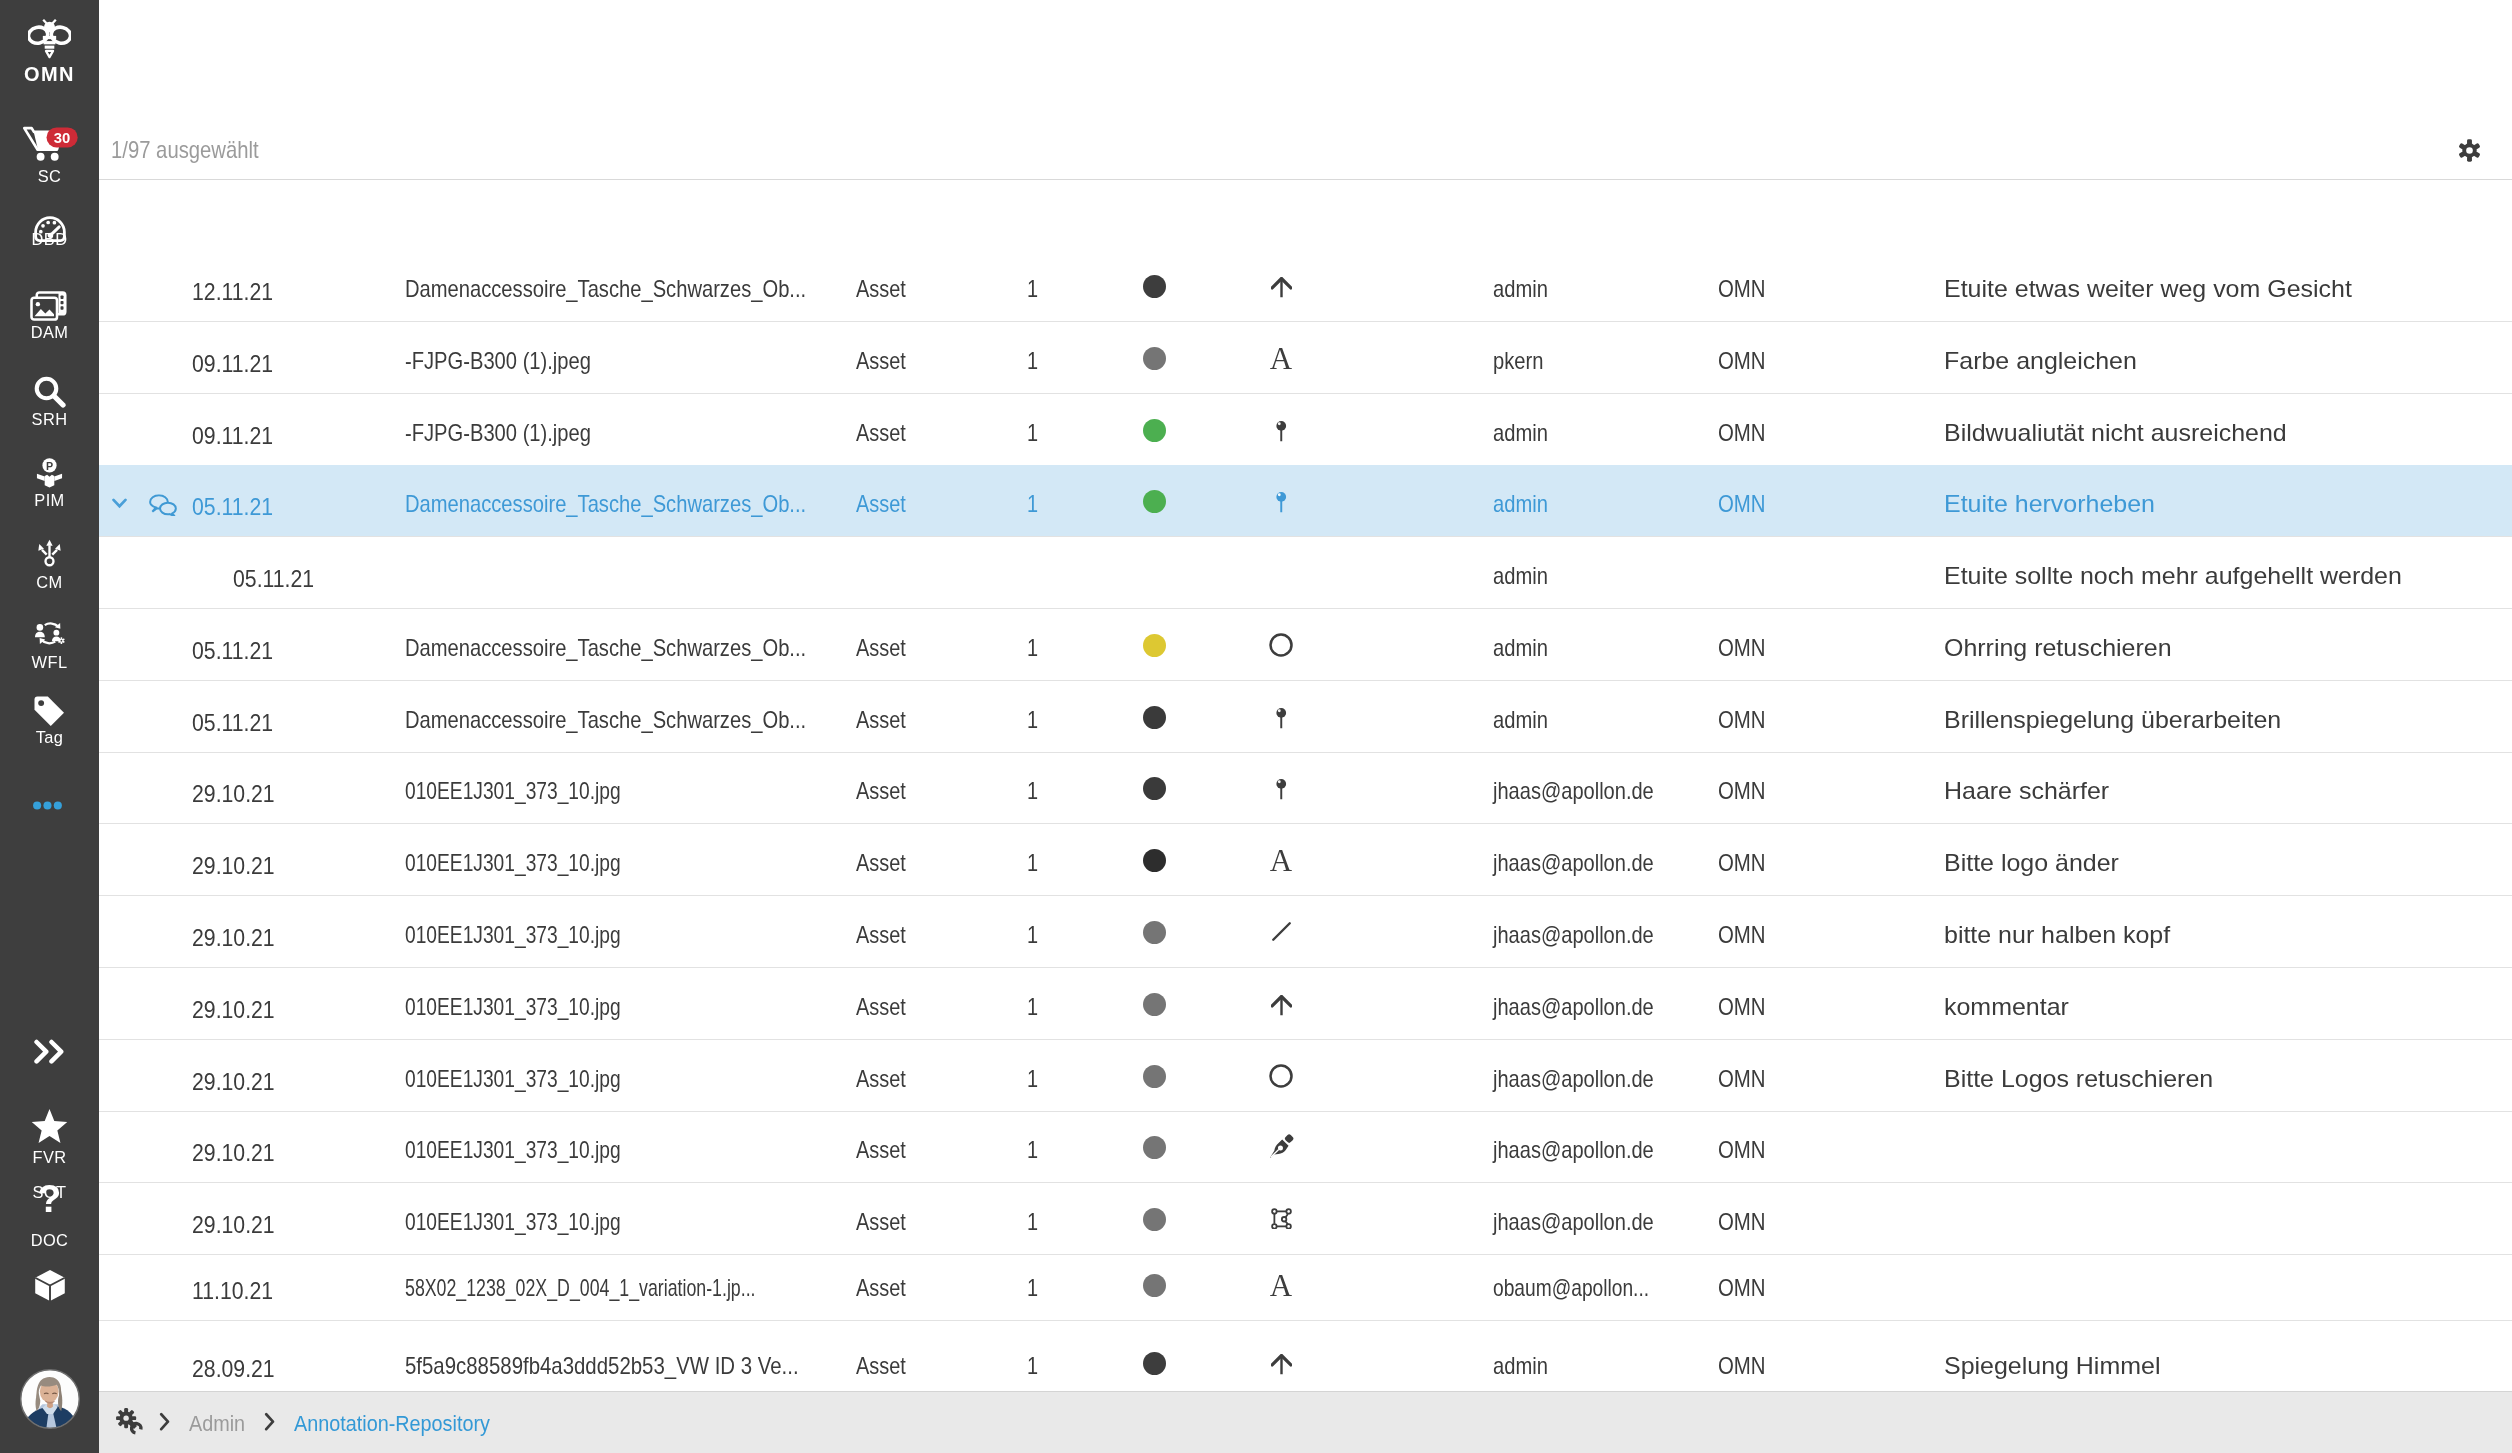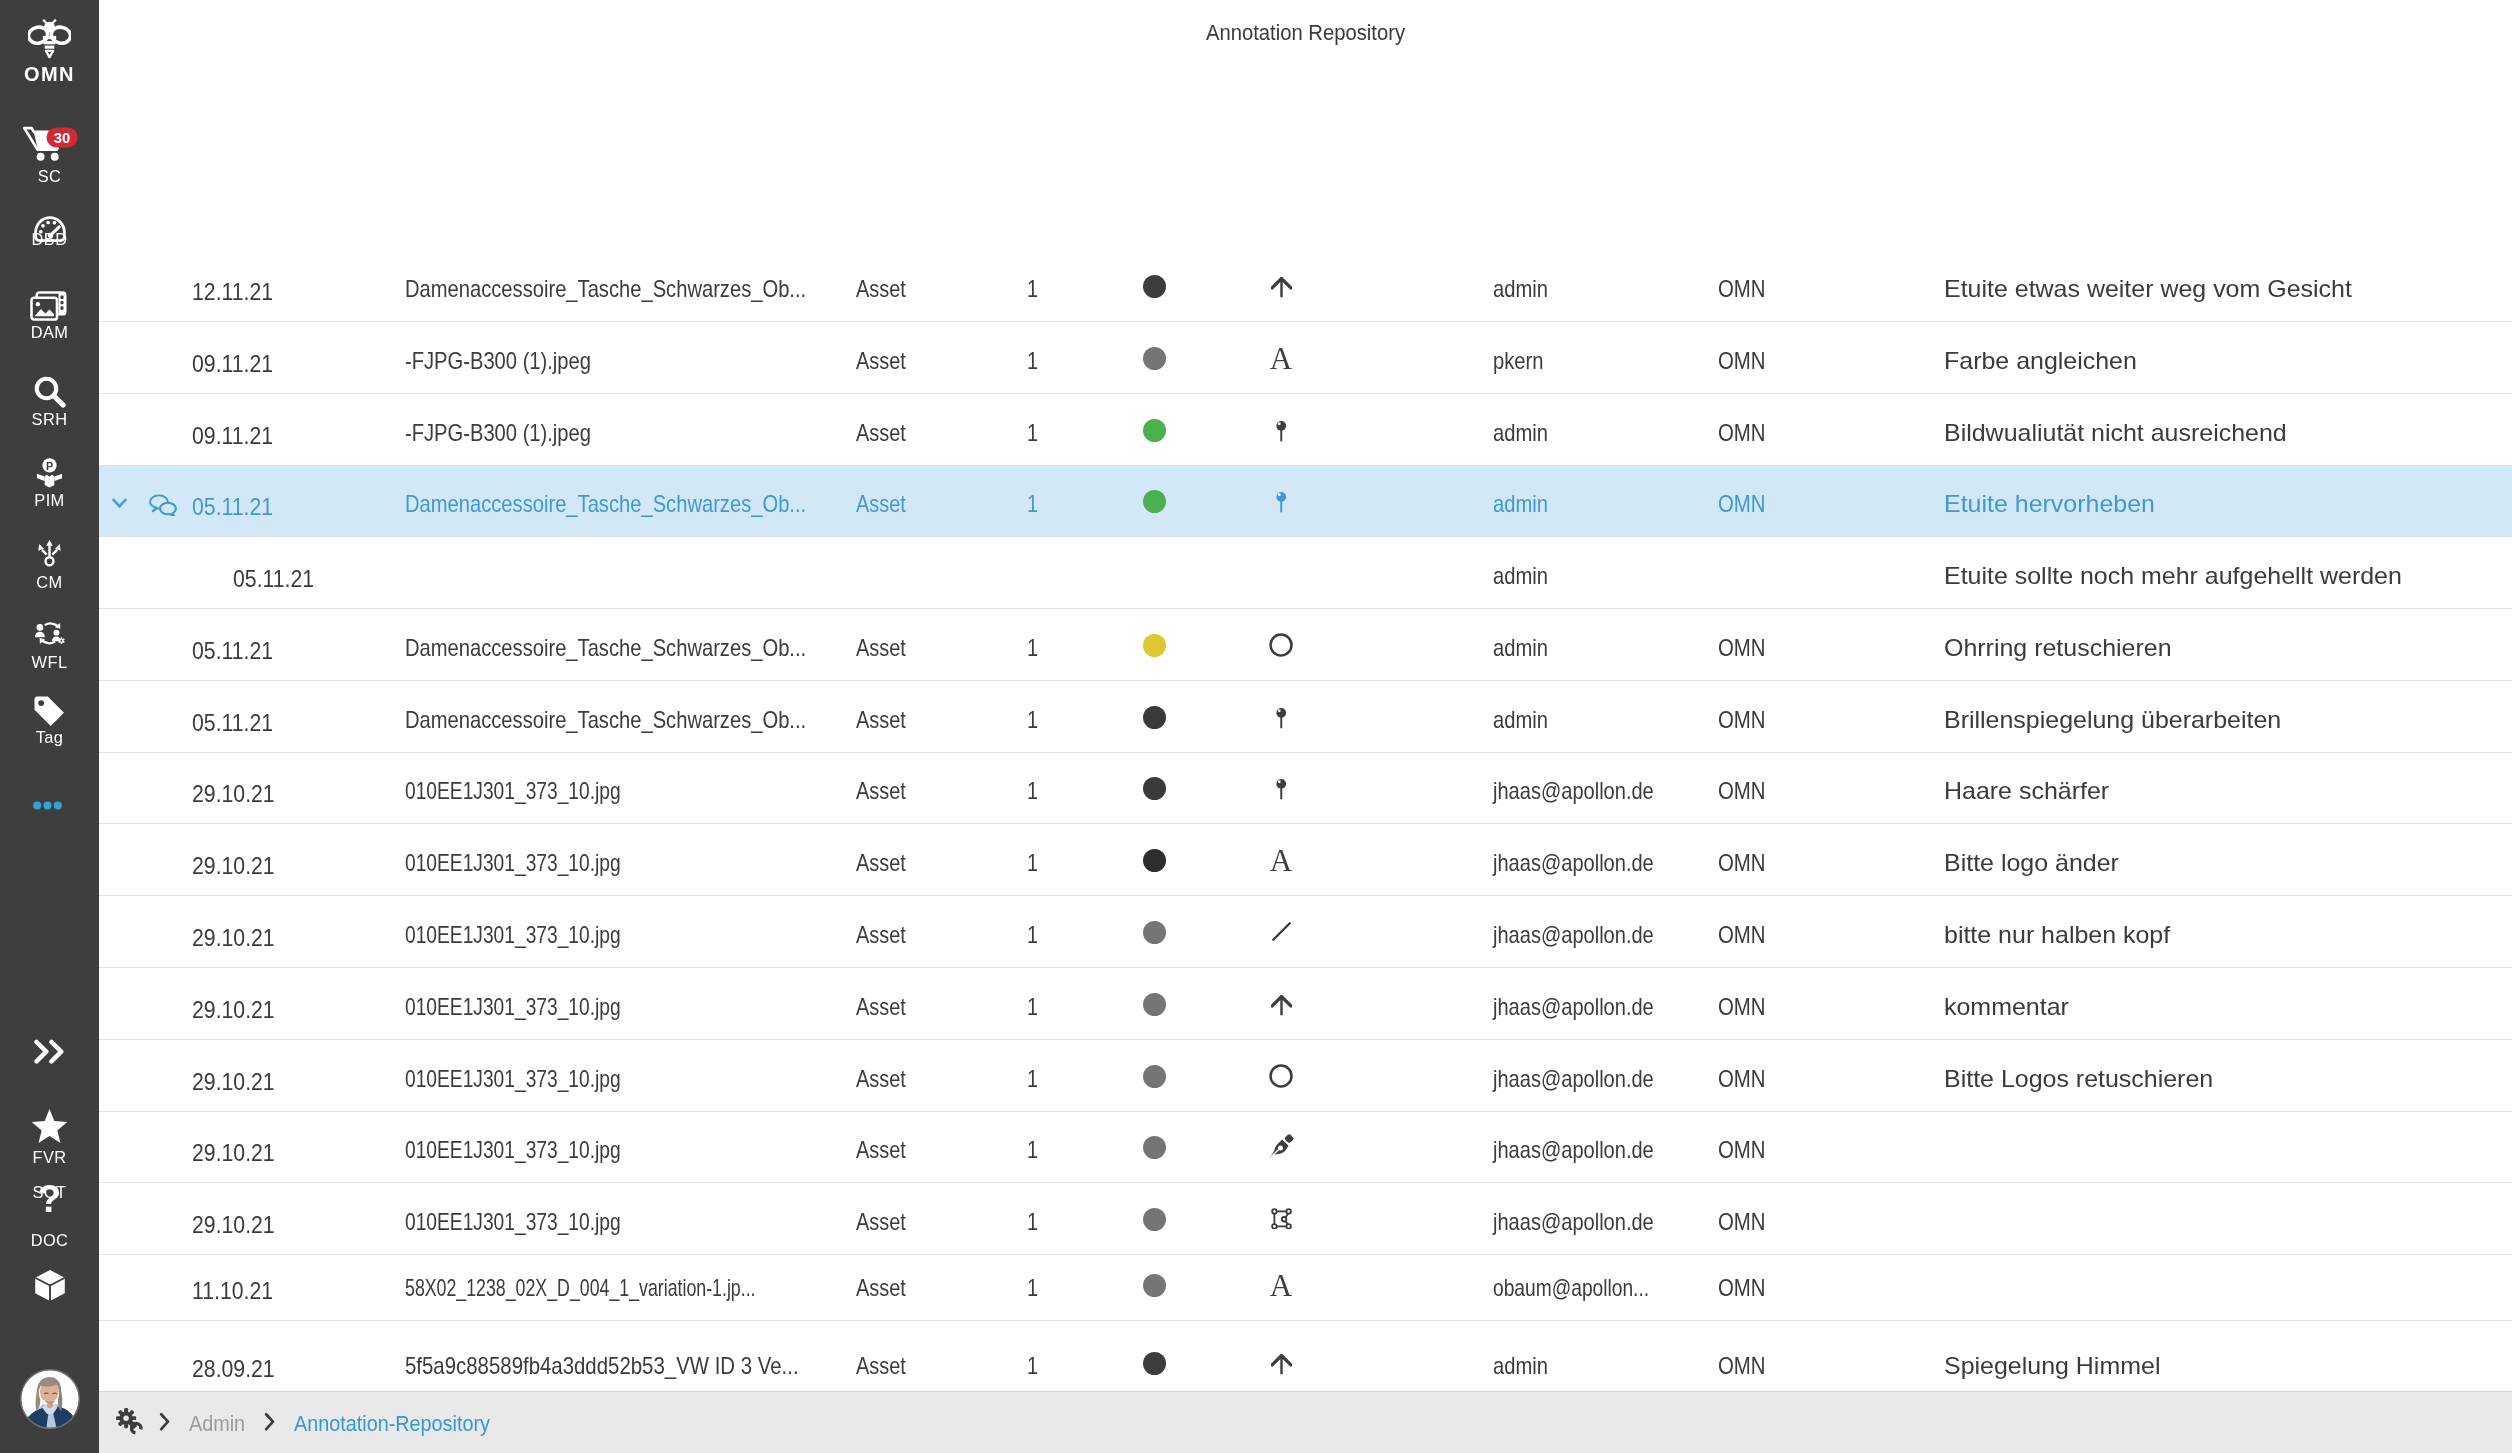--- a/index.html
+++ b/index.html
@@ -274,23 +274,37 @@
         <path d="M54 26 C57 38 57 46 55 56 C52 54 50 48 51 40 Z" fill="#8d8175"></path>
         <path d="M32 33 C34 32 36 32 38 33" stroke="#7a5c49" stroke-width="1.6" fill="none"></path>
         <path d="M43 33 C45 32 47 32 49 33" stroke="#7a5c49" stroke-width="1.6" fill="none"></path>
         <path d="M34 43 C37 46 43 46 46 43 C44 45 36 45 34 43 Z" fill="#fff" stroke="#a06a50" stroke-width="0.8"></path>
       </g>
       <circle cx="40" cy="40" r="39" fill="none" stroke="#6e6e6e" stroke-width="2"></circle>
     </svg>
   </div>
 </div>
 <div id="main">
-  <div id="titlebar">
-      <span>Annotation Repository</span>
-    </div>
+  <div id="selinfo">
+    <span>1/97 ausgewählt</span>
+    <svg width="23" height="23" viewBox="-16 -16 32 32">
+      <g fill="#3d3d3d">
+        <circle r="10"></circle>
+        <g>
+          <rect x="-3.4" y="-15.7" width="6.8" height="8" rx="2"></rect>
+          <rect x="-3.4" y="-15.7" width="6.8" height="8" rx="2" transform="rotate(60)"></rect>
+          <rect x="-3.4" y="-15.7" width="6.8" height="8" rx="2" transform="rotate(120)"></rect>
+          <rect x="-3.4" y="-15.7" width="6.8" height="8" rx="2" transform="rotate(180)"></rect>
+          <rect x="-3.4" y="-15.7" width="6.8" height="8" rx="2" transform="rotate(240)"></rect>
+          <rect x="-3.4" y="-15.7" width="6.8" height="8" rx="2" transform="rotate(300)"></rect>
+        </g>
+      </g>
+      <circle r="4.6" fill="#fff"></circle>
+    </svg>
+  </div>
   <div id="tbody">
     <div class="row" style="top:0px">
       <span class="c-date">12.11.21</span>
       <span class="c-obj">Damenaccessoire_Tasche_Schwarzes_Ob...</span>
       <span class="c-typ">Asset</span>
         <span class="c-seite">1</span>
       <span class="c-dot" style="background:#3d3d3d"></span>
       <svg style="position:absolute;left:1172px;top:27px" width="21" height="21" viewBox="0 0 28 28">
           <use href="#i-arrow"></use>
         </svg>

